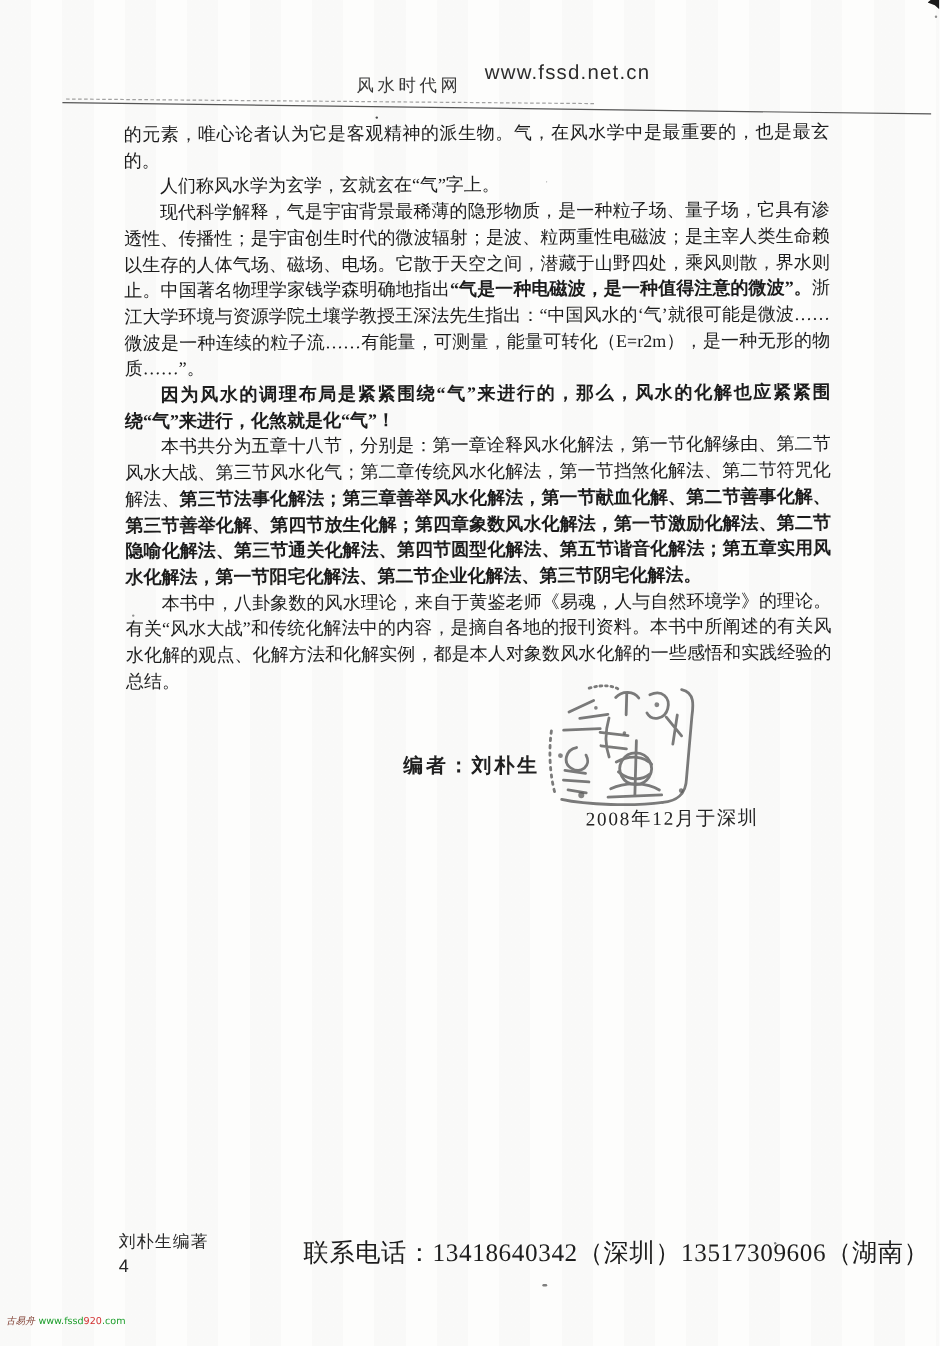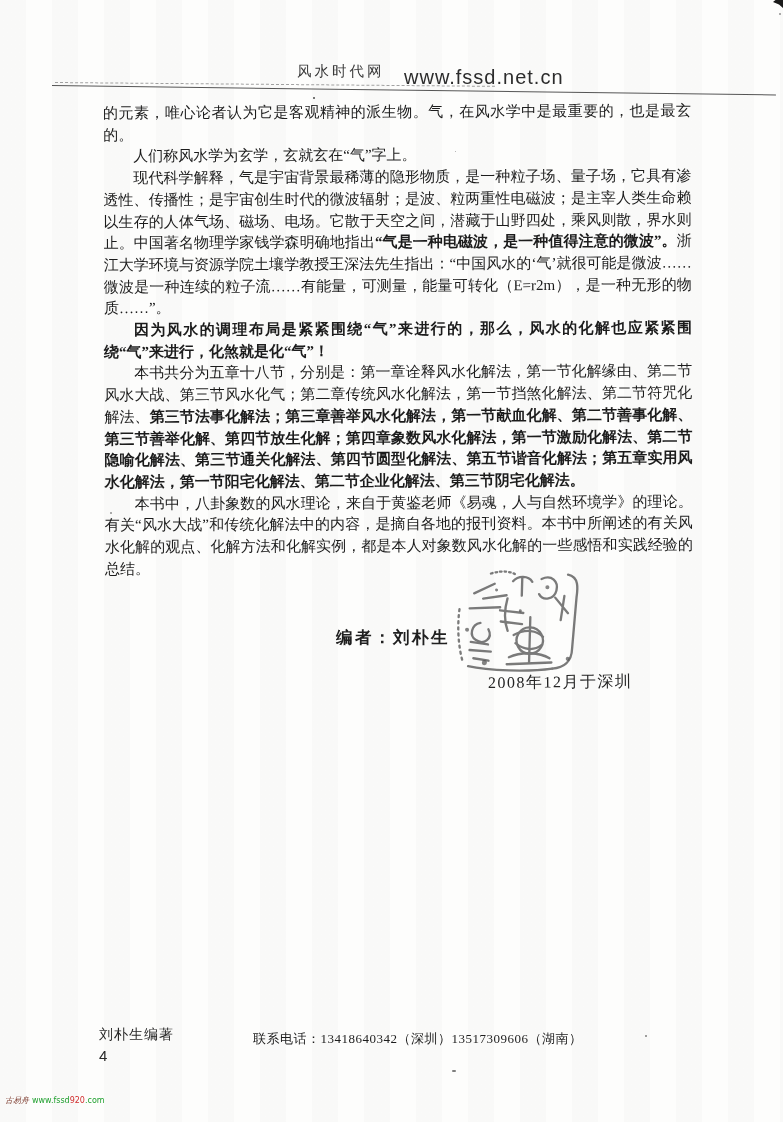--- a/index.html
+++ b/index.html
@@ -16,21 +16,21 @@
     padding-left: 24px;
   }
   .scan { position:absolute; inset:0; color:#202020; filter: blur(0.2px) contrast(1.02); }
 
   
   .hdr-name {
     position:absolute; left:297px; top:62px; font-size:14.5px;
     letter-spacing:3px; color:#3a3a3a;
   }
   .hdr-url {
-    position:absolute; left:404px; top:66px; font-size:20px;
+    position:absolute; left:404px; top:51px; font-size:17px;
     font-family:"Liberation Sans","DejaVu Sans",sans-serif;
     letter-spacing:1px; color:#2e2e2e;
   }
   .rule-a {
     position:absolute; left:52px; top:85px; width:724px; height:0;
     border-top:1.8px solid #3a3a3a; opacity:.85;
     transform:rotate(0.75deg); transform-origin:left center;
   }
   .rule-b {
     position:absolute; left:55px; top:82px; width:440px; height:0;
@@ -59,21 +59,21 @@
   }
   .sig-date {
     position:absolute; left:488px; top:673px; font-size:16px;
     letter-spacing:1.5px; color:#262626;
     transform:rotate(-0.6deg); transform-origin:left center;
   }
 
   
   .ft-author { position:absolute; left:99px;  top:1026px; font-size:14px; letter-spacing:1px; color:#2a2a2a; }
   .ft-page   { position:absolute; left:99px;  top:1047px; font-size:15px; font-family:"Liberation Sans","DejaVu Sans",sans-serif; color:#2a2a2a; }
-  .ft-phone  { position:absolute; left:253px; top:1030px; font-size:13px; color:#1f1f1f; letter-spacing:0.5px;text-align:center; }
+  .ft-phone  { position:absolute; left:253px; top:1030px; font-size:21px; color:#1f1f1f; letter-spacing:0.5px;text-align:center; }
   .ft-email  { position:absolute; left:477px; top:1058px; font-size:15.5px; color:#1f1f1f; letter-spacing:0.5px; }
 
   
   .wm {
     position:absolute; left:5px; top:1096px; font-size:8px; line-height:10px;
     font-family:"DejaVu Sans","Liberation Sans",sans-serif; white-space:nowrap;
   }
   .wm .zh { color:#7c3a2d; margin-right:3px;font-style:italic; }
   .wm .g  { color:#1f9e2e; }
   .wm .r  { color:#d03030; }

